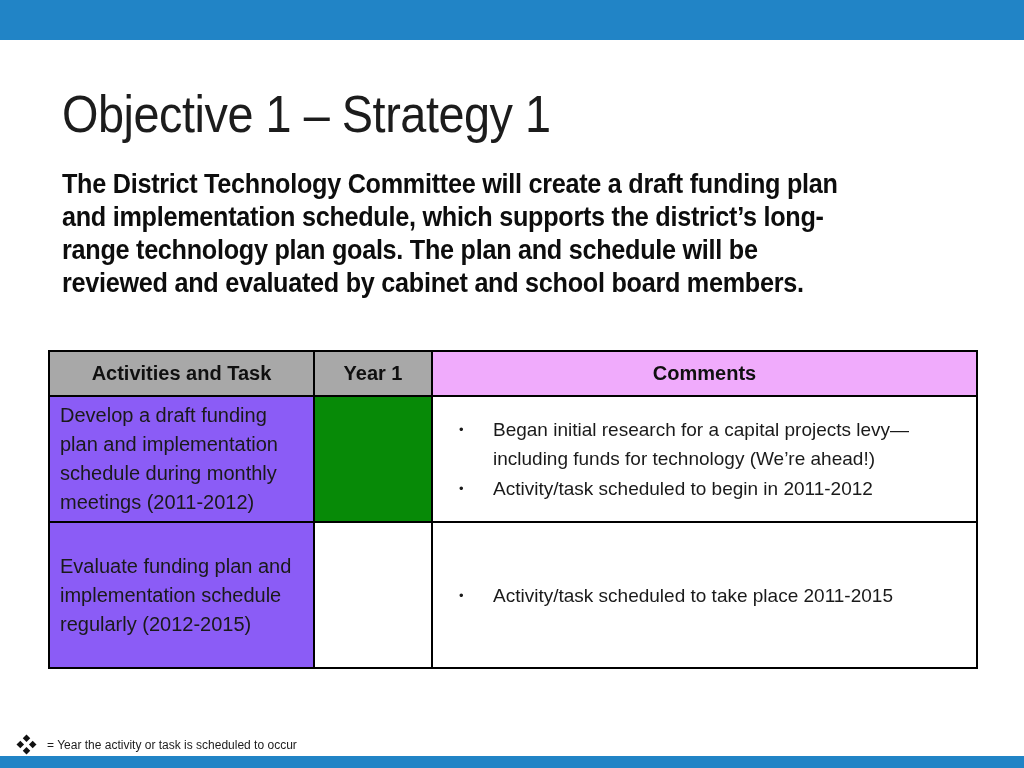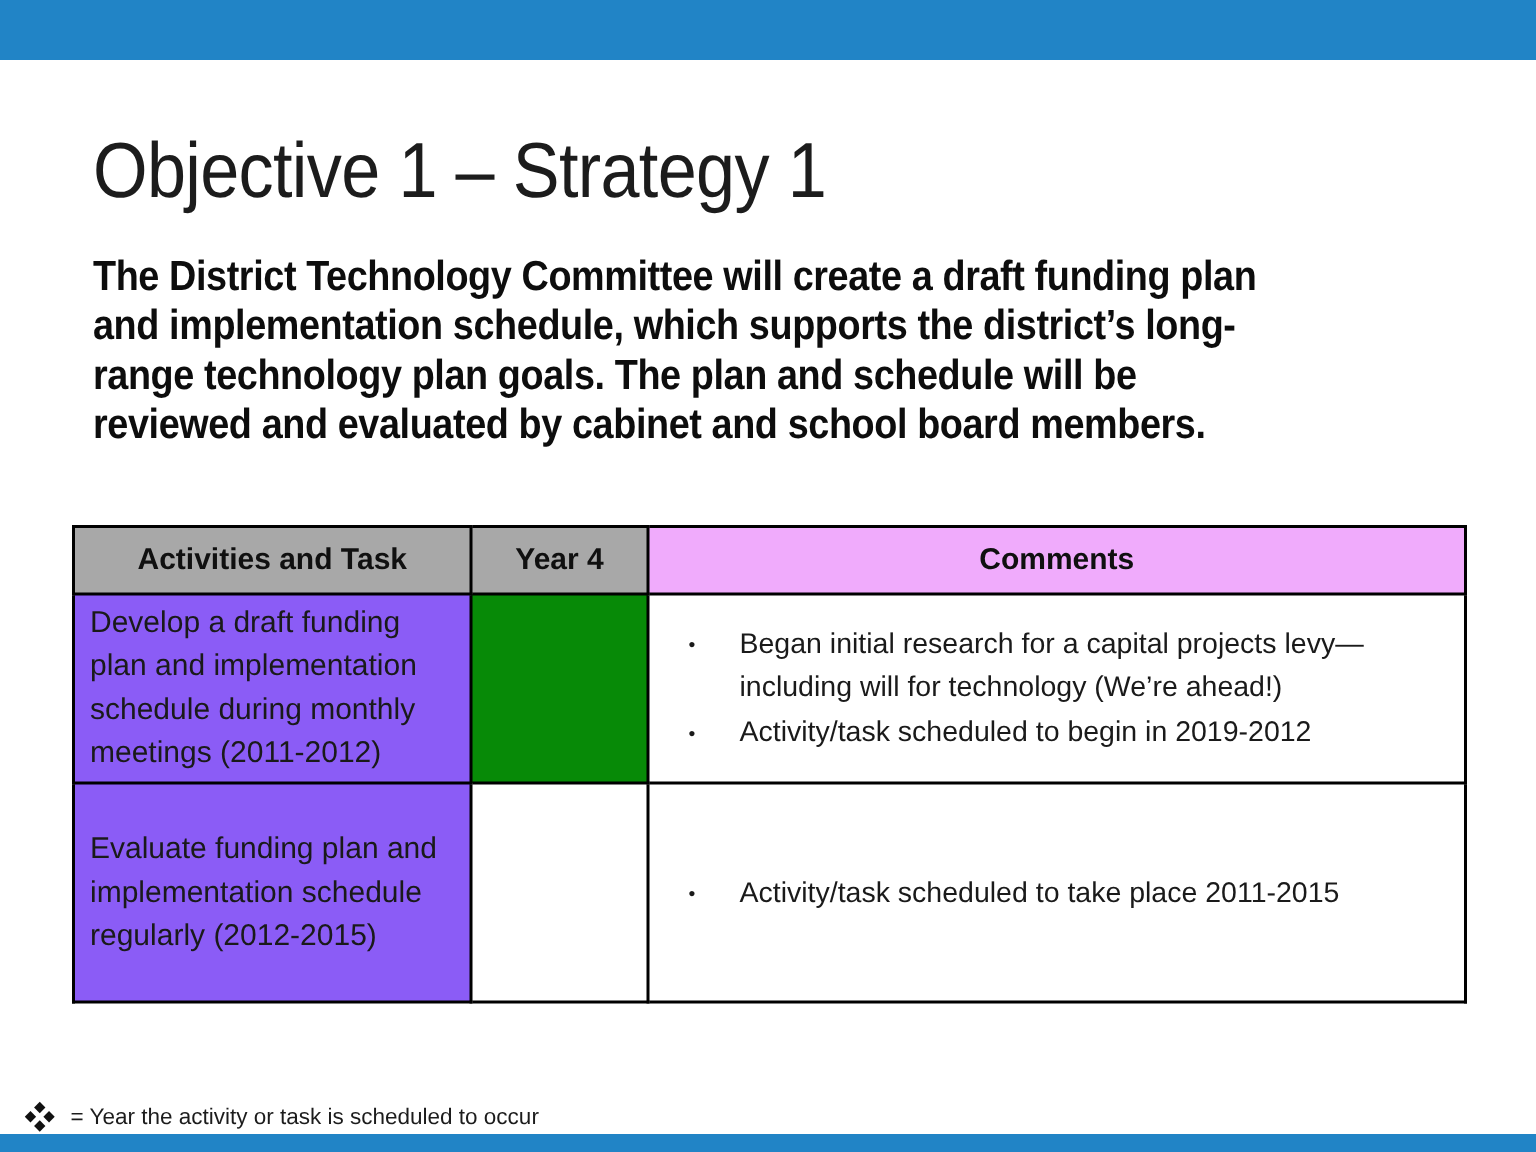--- a/index.html
+++ b/index.html
@@ -52,21 +52,21 @@
   }
   .bullet-text {
     font-size:19px; line-height:29px; color:#1a1a1a; white-space:pre-line;
   }
 
   .legend {
     position:absolute; left:16px; top:734px;
     display:flex; align-items:center; gap:10px;
   }
   .legend .icon-wrap { flex:none; width:21px; height:21px; }
-  .legend-text { font-size:15px; color:#1c1c1c; }
+  .legend-text { font-size:12px; color:#1c1c1c; }
 </style>
 </head>
 <body>
 
 <div class="accent-bar top" style="background-color: rgb(33, 132, 198);"></div>
 
 <div class="slide-title">Objective 1 – Strategy 1</div>
 
 <div class="slide-desc">The District Technology Committee will create a draft funding plan
 and implementation schedule, which supports the district’s long-
@@ -75,38 +75,38 @@
 
 <table class="activities">
   <colgroup>
     <col style="width:265px">
     <col style="width:118px">
     <col style="width:545px">
   </colgroup>
   <tbody>
       <tr style="height:45px">
     <th style="background-color: rgb(168, 168, 168);">Activities and Task</th>
-    <th style="background-color: rgb(168, 168, 168);">Year 4</th>
+    <th style="background-color: rgb(168, 168, 168);">Year 1</th>
     <th style="background-color: #f0abfc;">Comments</th>
   </tr>
   <tr style="height:125px">
     <td class="task-cell">Develop a draft funding
 plan and implementation
 schedule during monthly
 meetings (2011-2012)</td>
     <td class="year-cell" style="background-color: rgb(7, 138, 7);"></td>
     <td class="comments-cell">
       <div class="bullet-item">
         <span class="bullet-mark">•</span>
         <span class="bullet-text">Began initial research for a capital projects levy—
-including will for technology (We’re ahead!)</span>
+including funds for technology (We’re ahead!)</span>
       </div>
       <div class="bullet-item">
         <span class="bullet-mark">•</span>
-        <span class="bullet-text">Activity/task scheduled to begin in 2019-2012</span>
+        <span class="bullet-text">Activity/task scheduled to begin in 2011-2012</span>
       </div>
     </td>
   </tr>
   <tr style="height:146px">
     <td class="task-cell">Evaluate funding plan and
 implementation schedule
 regularly (2012-2015)</td>
     <td class="year-cell"></td>
     <td class="comments-cell">
       <div class="bullet-item">

